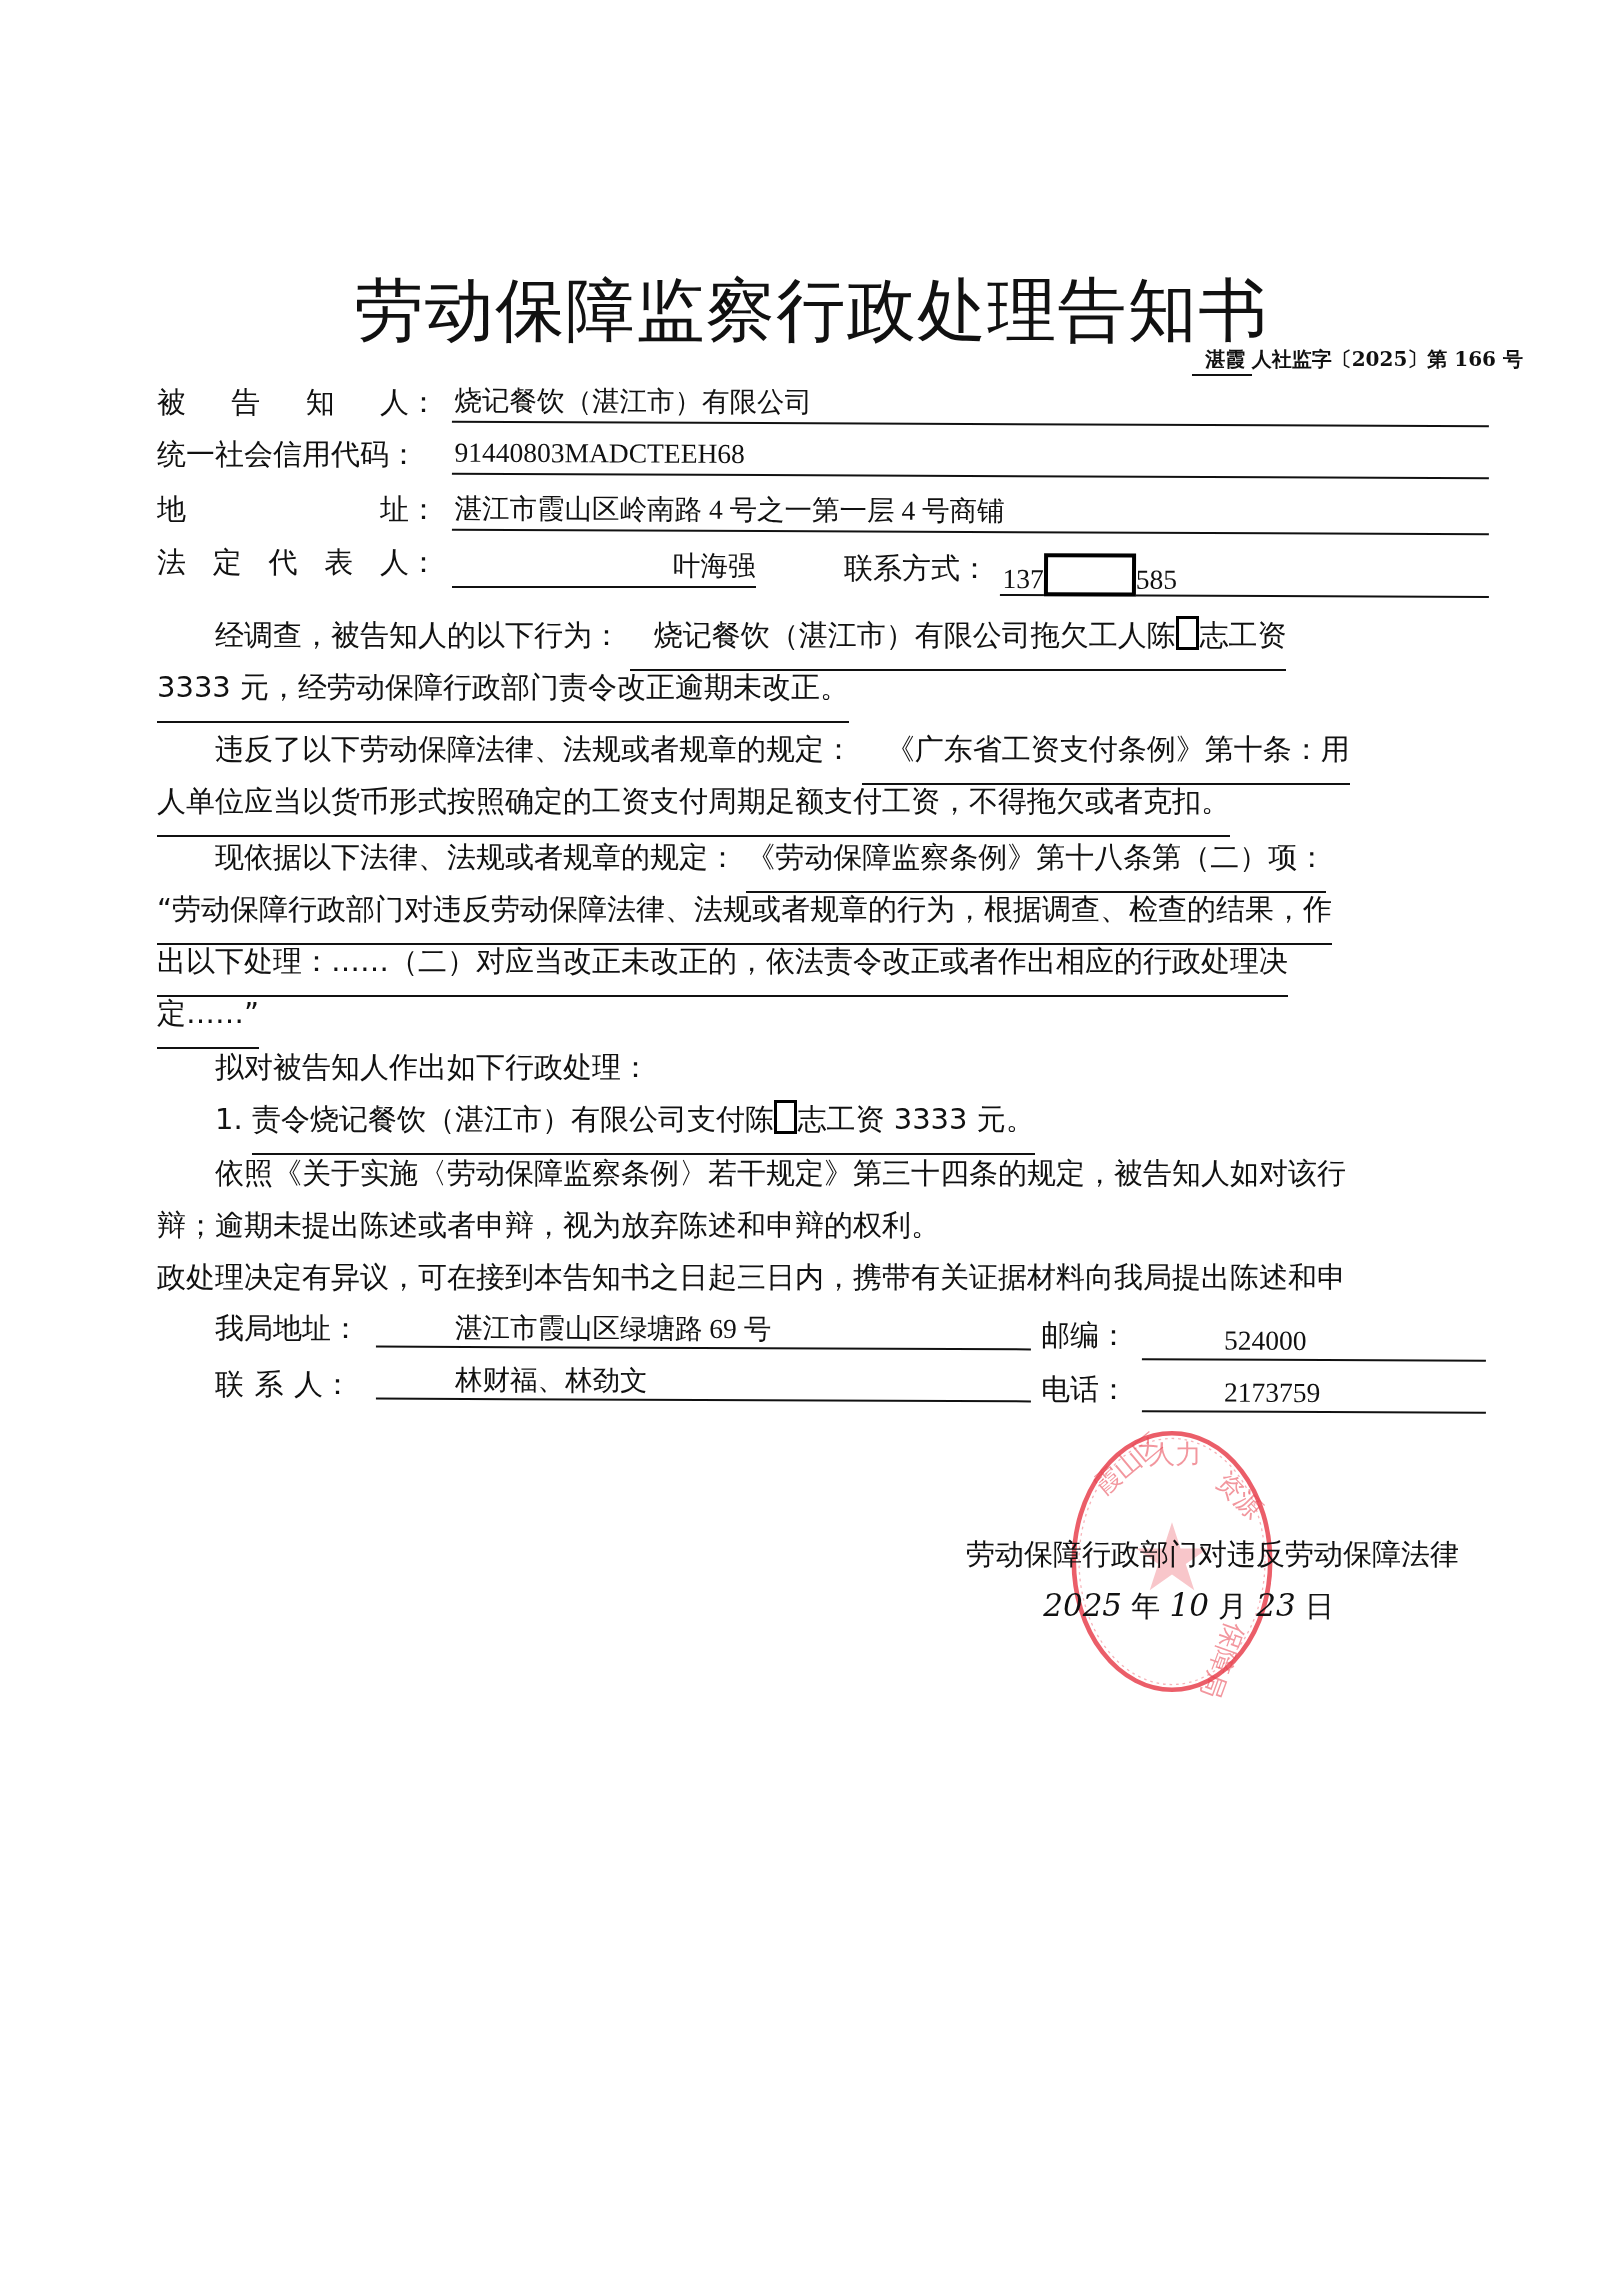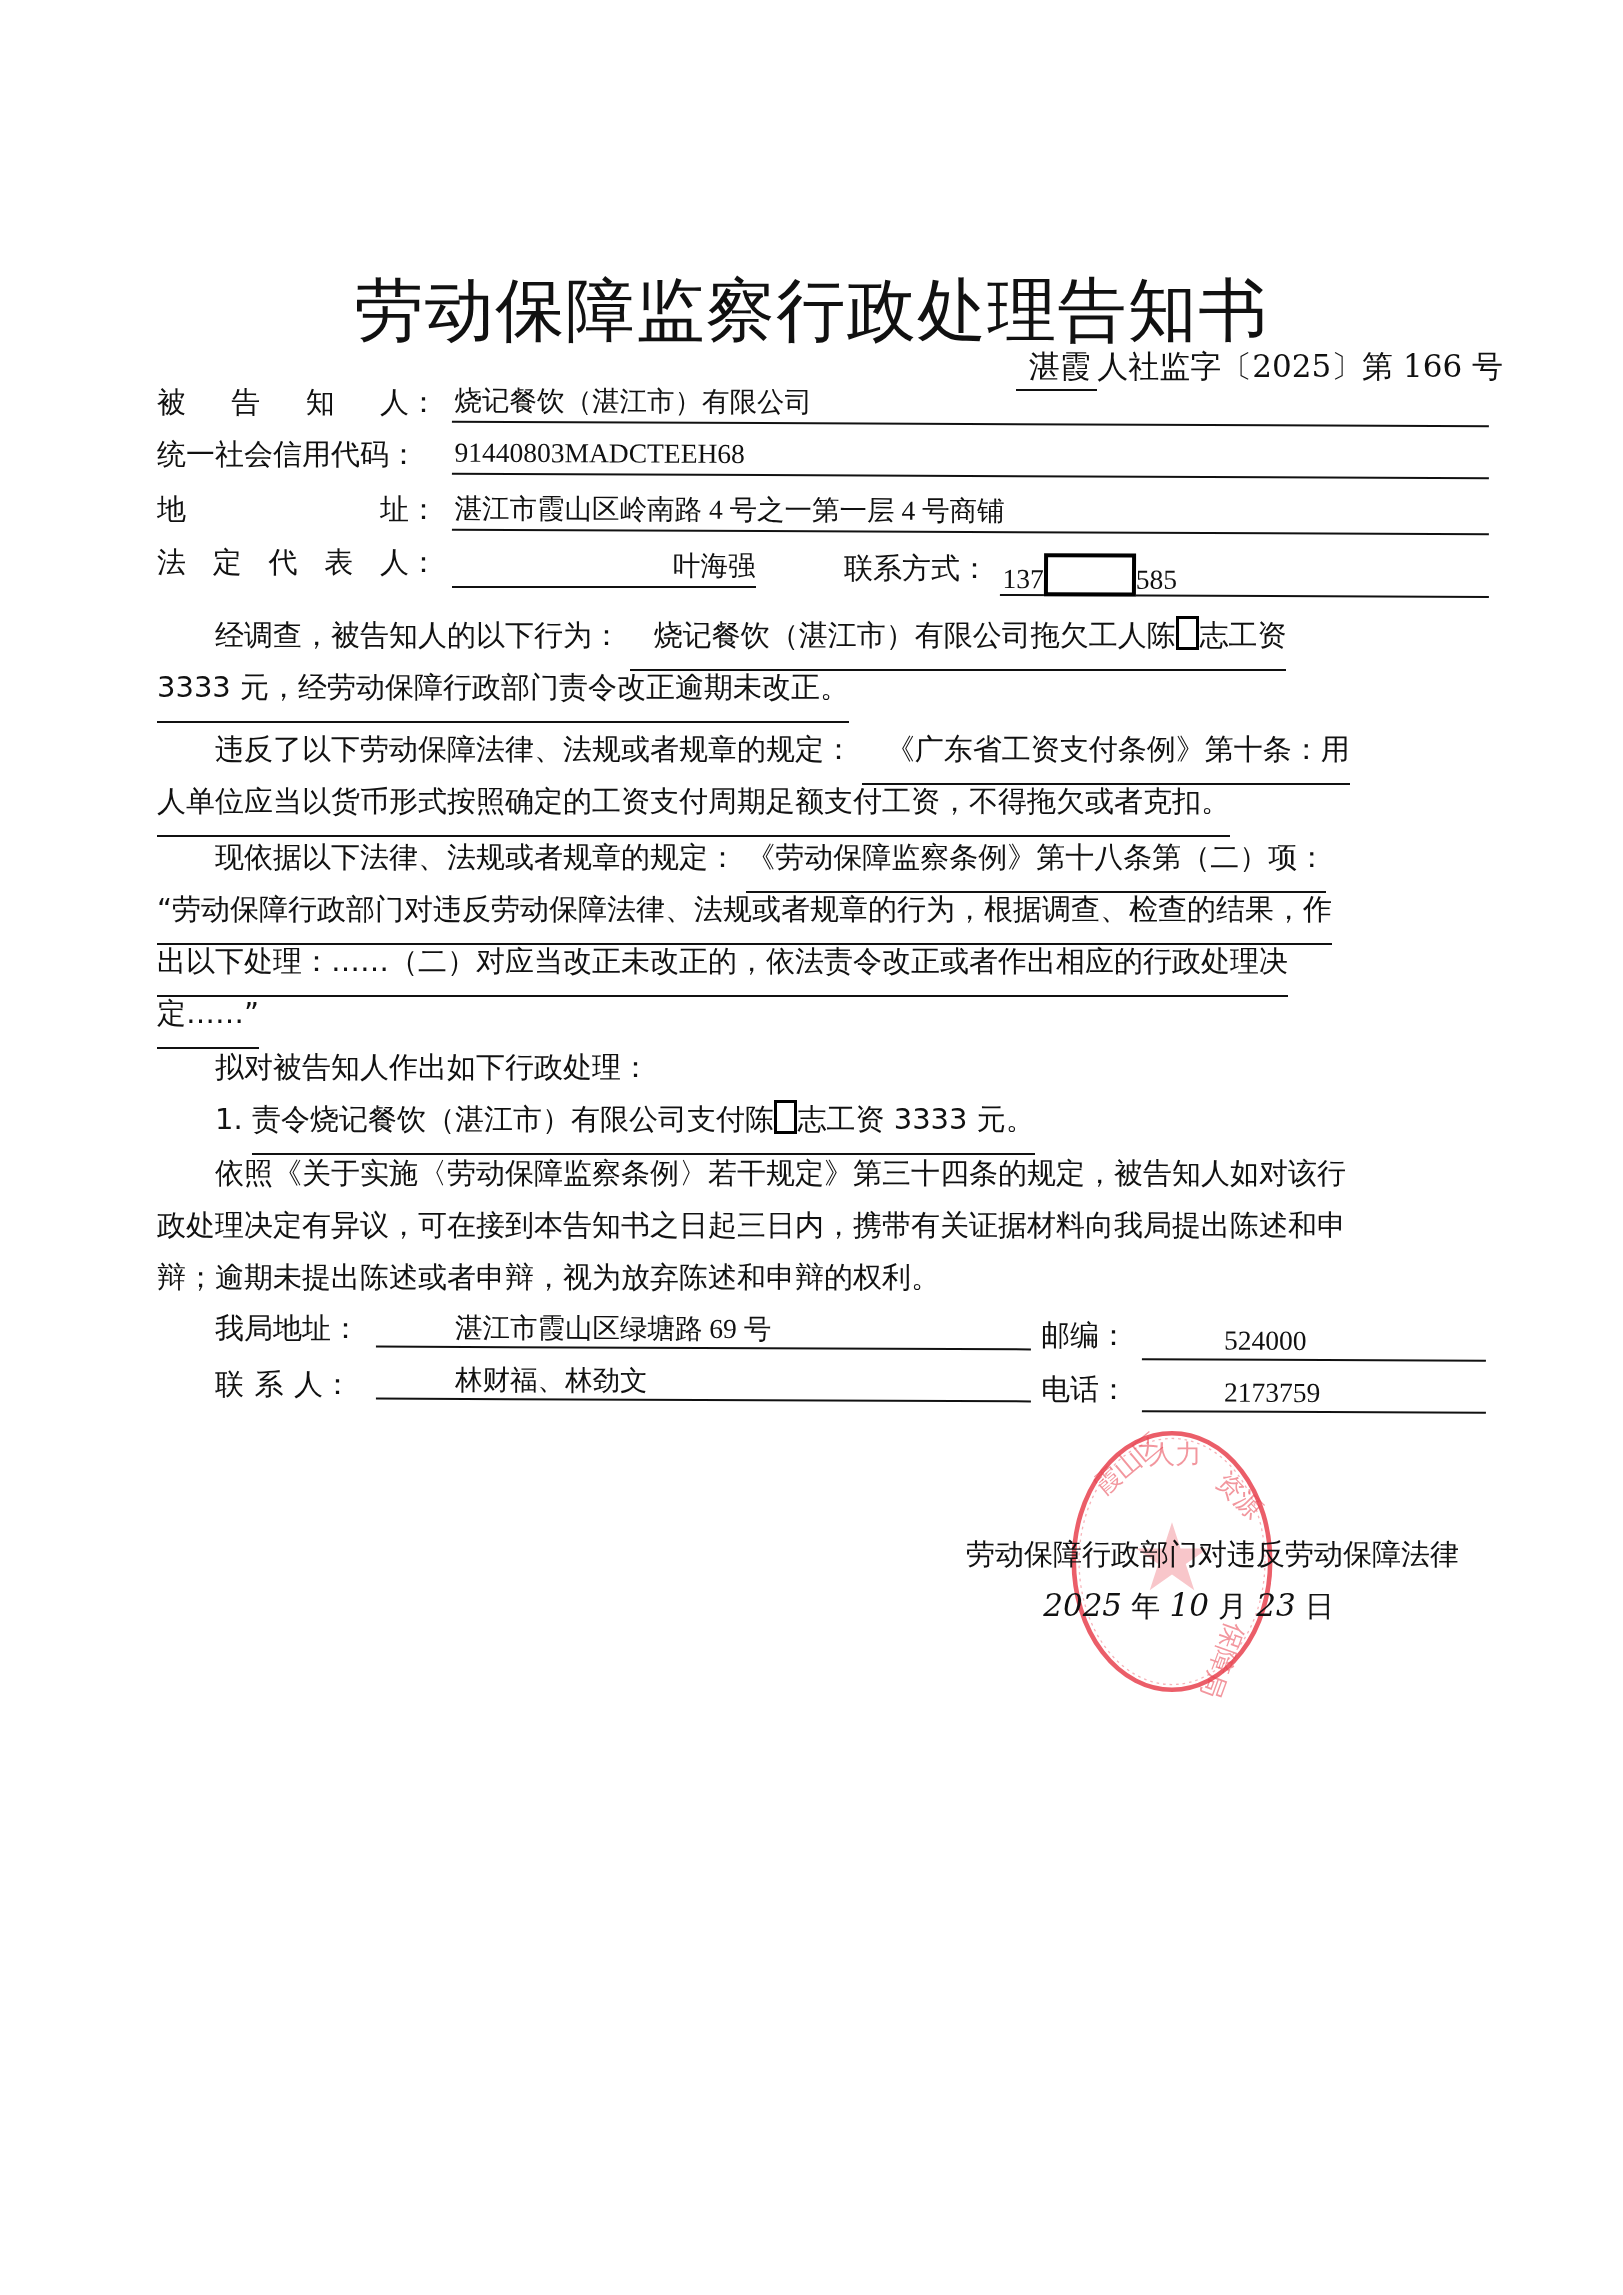--- a/index.html
+++ b/index.html
@@ -8,21 +8,21 @@
     font-family: "DejaVu Serif", "Liberation Serif", serif;
     color: #111111;
   }
   .abs { position: absolute; }
   .title {
     left: 0; width: 1623px; top: 265px; text-align: center;
     font-size: 69px; letter-spacing: 1.3px;
     font-family: "DejaVu Sans", "Liberation Sans", sans-serif;
   }
   .docno {
-    right: 120px; top: 346px; font-size: 31px; white-space: nowrap;
+    right: 100px; top: 346px; font-size: 20px; white-space: nowrap; font-weight: bold;
   }
   .docno .u { display: inline-block; border-bottom: 2.6px solid #111; padding: 0 6.5px 1.3px 13px; }
   .row { left: 157px; font-size: 29px; white-space: nowrap; }
   .lbl-spaced { display: inline-flex; justify-content: space-between; width: 281px; margin-right: 13px; }
   .field {
     position: absolute; border-bottom: 2.6px solid #111; font-size: 27.5px;
     white-space: nowrap; padding-left: 2.6px; height: 41px; line-height: 41px;
     font-family: "Liberation Serif", "DejaVu Serif", serif;
   }
   .para {
@@ -135,22 +135,22 @@
 <div class="abs para" style="top:1041px;">
   <div class="ind">拟对被告知人作出如下行政处理：</div>
   <div class="ind">
     <span>1.</span>
     <span class="ul"><span>责令烧记餐饮（湛江市）有限公司支付陈</span><span class="redact"></span><span>志工资 3333 元。</span></span>
   </div>
 </div>
 
 <div class="abs para" style="top:1147px;">
   <div class="ind">依照《关于实施〈劳动保障监察条例〉若干规定》第三十四条的规定，被告知人如对该行</div>
+  <div>辩；逾期未提出陈述或者申辩，视为放弃陈述和申辩的权利。</div>
   <div>政处理决定有异议，可在接到本告知书之日起三日内，携带有关证据材料向我局提出陈述和申</div>
-  <div>辩；逾期未提出陈述或者申辩，视为放弃陈述和申辩的权利。</div>
 </div>
 
 <div class="abs row" style="left:215px; top:1309px;">我局地址：</div>
 <div class="field" style="left:376px; top:1308px; width:655px; padding-left:79px; box-sizing:border-box; transform:rotate(0.25deg);">湛江市霞山区绿塘路 69 号</div>
 <div class="abs row" style="left:1041px; top:1316px;">邮编：</div>
 <div class="field" style="left:1142px; top:1320px; width:344px; padding-left:82px; box-sizing:border-box; transform:rotate(0.25deg);">524000</div>
 
 <div class="abs row" style="left:215px; top:1365px; display:flex; width:137px; justify-content:space-between;">
   <span>联</span>
   <span>系</span>

